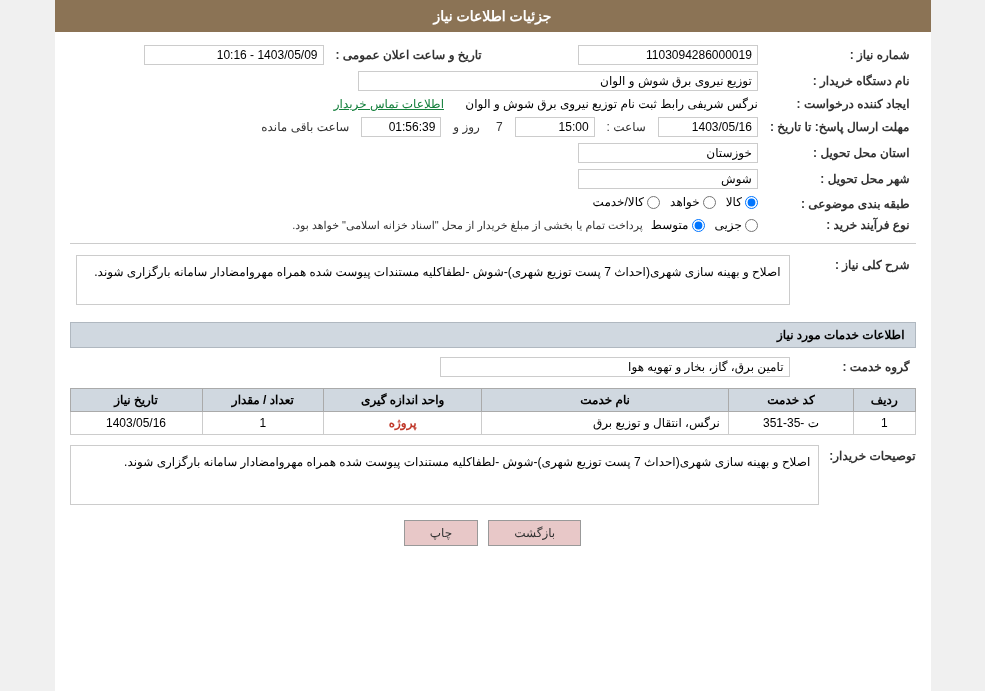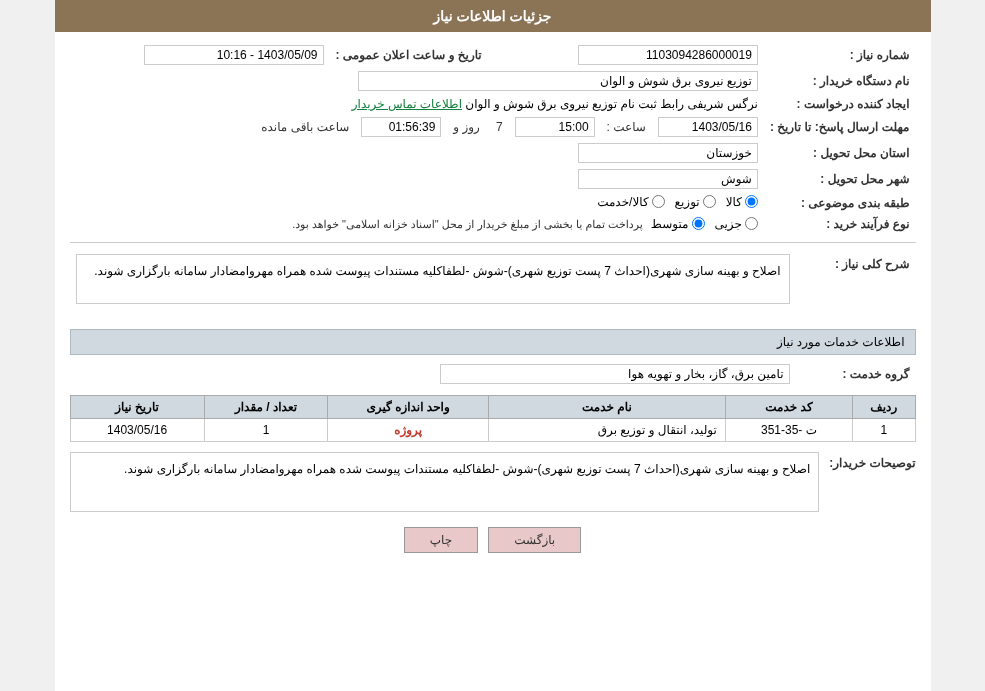--- a/index.html
+++ b/index.html
@@ -66,21 +66,21 @@
       margin: 0 4px;
       color: #333;
     }
     .radio-group {
       display: inline-flex;
       gap: 10px;
       align-items: center;
     }
     .radio-item {
       display: inline-flex;
-      align-items: flex-start;
+      align-items: flex-end;
       gap: 3px;
     }
     .note-text {
       color: #333;
       font-size: 11px;
     }
     .description-box {
       border: 1px solid #ccc;
       padding: 6px 8px;
       min-height: 50px;
@@ -160,23 +160,23 @@
       margin: 8px 0;
     }
     .row-flex {
       display: flex;
       align-items: center;
       gap: 8px;
     }
     .section-header {
       background: #d0d8e0;
       padding: 5px 10px;
-      font-weight: normal;
-      text-align: right;
-      margin: 22px 0 6px 0;
+      font-weight: bold;
+      text-align: right;
+      margin: 14px 0 6px 0;
       border: 1px solid #b0b8c0;
     }
   </style>
 </head>
 <body>
 
 <div class="page-wrapper">
 
   <div class="header-bar">
     <span>جزئیات اطلاعات نیاز</span>
@@ -199,21 +199,21 @@
       </tr>
       <tr>
         <td class="label-cell">نام دستگاه خریدار :</td>
         <td class="value-cell" colspan="4">
           <input class="input-field" style="width: 400px;" type="text" readonly="" value="توزیع نیروی برق شوش و الوان">
         </td>
       </tr>
       <tr>
         <td class="label-cell">ایجاد کننده درخواست :</td>
         <td class="value-cell" colspan="4">
-          <span style="margin-left:0;">نرگس شریفی رابط ثبت نام توزیع نیروی برق شوش و الوان</span>
+          <span style="margin-left:18px;">نرگس شریفی رابط ثبت نام توزیع نیروی برق شوش و الوان</span>
           <span class="link-style">اطلاعات تماس خریدار</span>
         </td>
       </tr>
       <tr>
         <td class="label-cell">مهلت ارسال پاسخ: تا تاریخ :</td>
         <td class="value-cell" colspan="4">
           <div class="row-flex">
             <input class="input-field input-small" type="text" readonly="" value="1403/05/16" style="">
             <span class="inline-label">ساعت :</span>
             <input class="input-field input-time" type="text" readonly="" value="15:00" style="">
@@ -239,21 +239,21 @@
       <tr>
         <td class="label-cell">طبقه بندی موضوعی :</td>
         <td class="value-cell" colspan="4">
           <div class="radio-group">
             <div class="radio-item">
               <input type="radio" name="category" checked="" style="">
               <span>کالا</span>
             </div>
             <div class="radio-item">
               <input type="radio" name="category" style="">
-              <span>توزیع</span>
+              <span>خواهد</span>
             </div>
             <div class="radio-item">
               <input type="radio" name="category" style="">
               <span>کالا/خدمت</span>
             </div>
           </div>
         </td>
       </tr>
       <tr>
         <td class="label-cell">نوع فرآیند خرید :</td>
@@ -310,21 +310,21 @@
           <th>نام خدمت</th>
           <th>واحد اندازه گیری</th>
           <th>تعداد / مقدار</th>
           <th>تاریخ نیاز</th>
         </tr>
       </thead>
       <tbody id="services-tbody">
       <tr>
     <td>1</td>
     <td>ت -35-351</td>
-    <td class="text-right">تولید، انتقال و توزیع برق</td>
+    <td class="text-right">نرگس، انتقال و توزیع برق</td>
     <td style="color:#c0392b;font-weight:bold;">پروژه</td>
     <td>1</td>
     <td>1403/05/16</td>
   </tr>
         </tbody>
     </table>
 
     <div class="buyer-notes">
       <span class="buyer-notes-label">توصیحات خریدار:</span>
       <div class="buyer-notes-box">اصلاح و بهینه سازی شهری(احداث 7 پست توزیع شهری)-شوش -لطفاکلیه مستندات پیوست شده همراه مهروامضادار سامانه بارگزاری شوند.</div>

